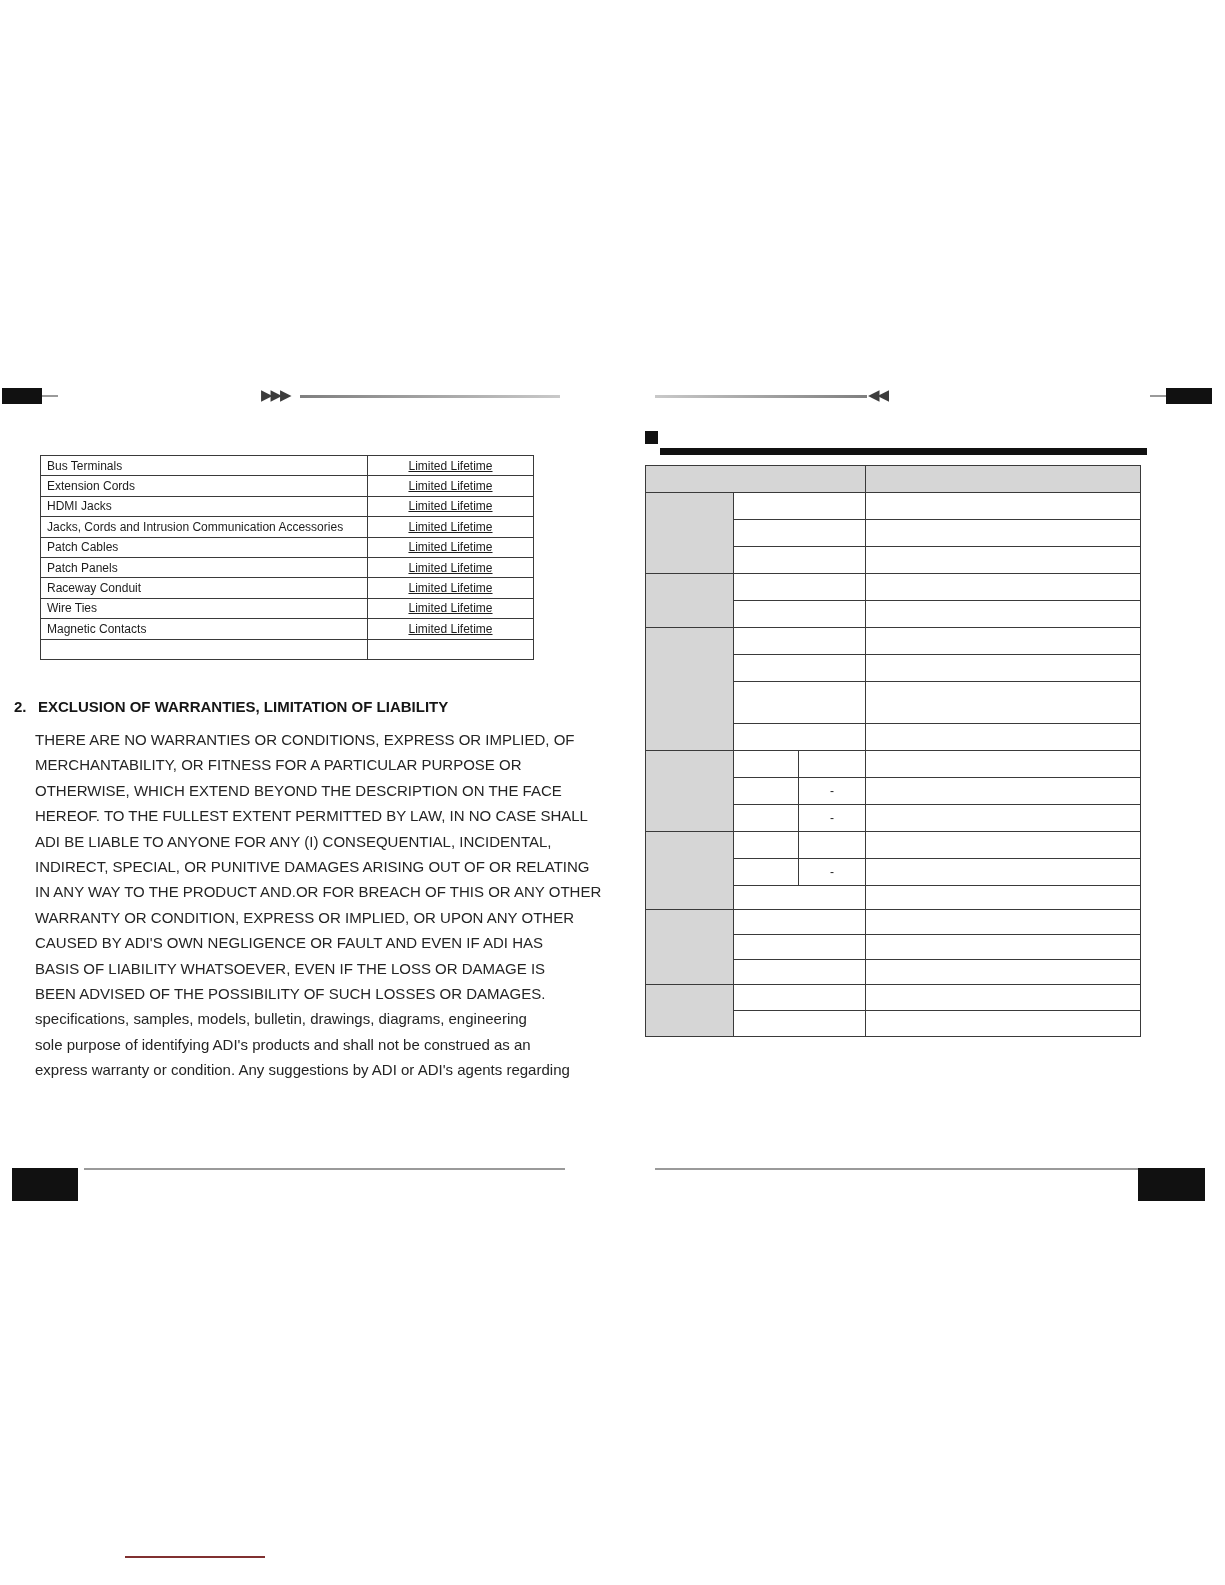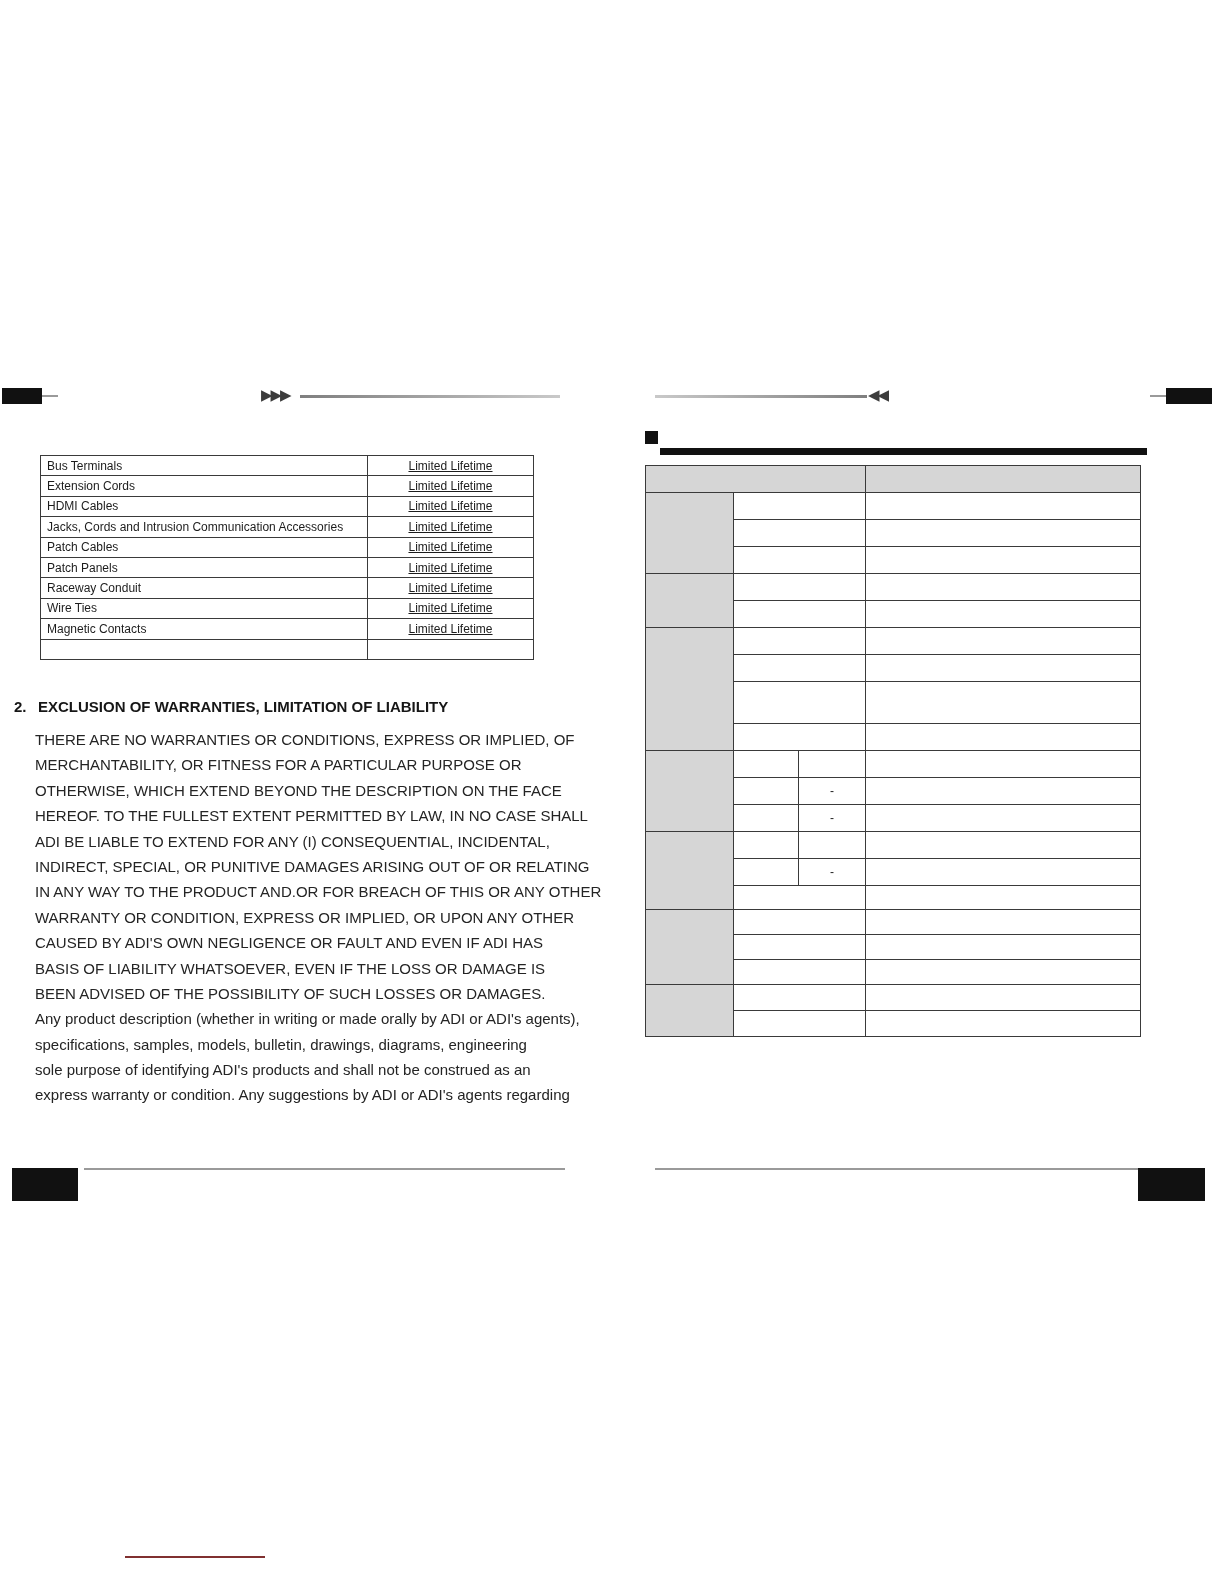--- a/index.html
+++ b/index.html
@@ -68,21 +68,21 @@
     <tbody>
         <tr>
           <td>Bus Terminals</td>
           <td class="c">Limited Lifetime</td>
         </tr>
     <tr>
           <td>Extension Cords</td>
           <td class="c">Limited Lifetime</td>
         </tr>
     <tr>
-          <td>HDMI Cables</td>
+          <td>HDMI Jacks</td>
           <td class="c">Limited Lifetime</td>
         </tr>
     <tr>
           <td>Jacks, Cords and Intrusion Communication Accessories</td>
           <td class="c">Limited Lifetime</td>
         </tr>
     <tr>
           <td>Patch Cables</td>
           <td class="c">Limited Lifetime</td>
         </tr>
@@ -112,28 +112,27 @@
   <div class="heading">
     <span class="num">2.</span>
     <span>EXCLUSION OF WARRANTIES, LIMITATION OF LIABILITY</span>
   </div>
 
   <div class="legal">
     <div>THERE ARE NO WARRANTIES OR CONDITIONS, EXPRESS OR IMPLIED, OF</div>
     <div>MERCHANTABILITY, OR FITNESS FOR A PARTICULAR PURPOSE OR</div>
     <div>OTHERWISE, WHICH EXTEND BEYOND THE DESCRIPTION ON THE FACE</div>
     <div>HEREOF.  TO THE FULLEST EXTENT PERMITTED BY LAW, IN NO CASE SHALL</div>
-    <div>ADI BE LIABLE TO EXTEND FOR ANY (I) CONSEQUENTIAL, INCIDENTAL,</div>
+    <div>ADI BE LIABLE TO ANYONE FOR ANY (I) CONSEQUENTIAL, INCIDENTAL,</div>
     <div>INDIRECT, SPECIAL, OR PUNITIVE DAMAGES ARISING OUT OF OR RELATING</div>
     <div>IN ANY WAY TO THE PRODUCT AND.OR FOR BREACH OF THIS OR ANY OTHER</div>
     <div>WARRANTY OR CONDITION, EXPRESS OR IMPLIED, OR UPON ANY OTHER</div>
     <div>CAUSED BY ADI'S OWN NEGLIGENCE OR FAULT AND EVEN IF ADI HAS</div>
     <div>BASIS OF LIABILITY WHATSOEVER, EVEN IF THE LOSS OR DAMAGE IS</div>
     <div>BEEN ADVISED OF THE POSSIBILITY OF SUCH LOSSES OR DAMAGES.</div>
-    <div>Any product description (whether in writing or made orally by ADI or ADI's agents),</div>
     <div>specifications, samples, models, bulletin, drawings, diagrams, engineering</div>
     <div>sole purpose of identifying ADI's products and shall not be construed as an</div>
     <div>express warranty or condition.  Any suggestions by ADI or ADI's agents regarding</div>
   </div>
 
   <div class="abs bullet-square" style="left:645px;top:431px;width:13px;height:13px;"></div>
   <div class="abs thick-rule" style="left:660px;top:448px;width:487px;height:7px;"></div>
 
   <table class="rt">
     <colgroup>

